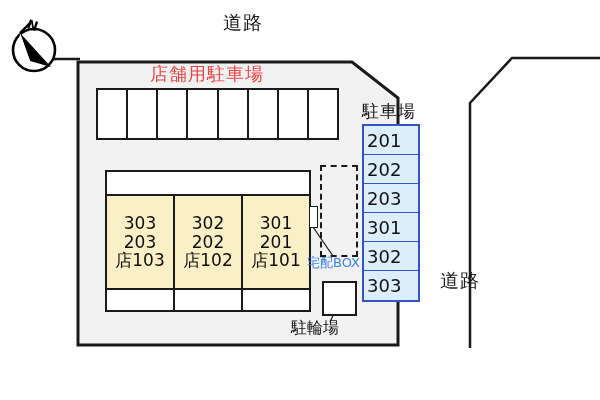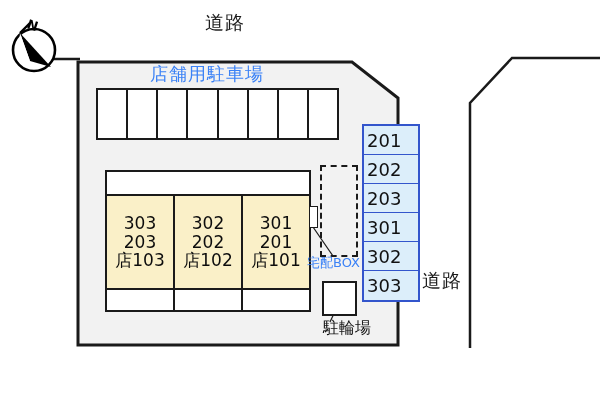--- a/index.html
+++ b/index.html
@@ -16,20 +16,21 @@
     overflow: hidden;
   }
   .abs { position: absolute; }
 
   
   .road-label {
     font-size: 19px;
     color: #1a1a1a;
     letter-spacing: 1px;
     white-space: nowrap;
+    margin-left: 18px;
   }
 
   
   #compass { left: 4px; top: 20px; width: 60px; height: 58px; }
   #compass .n-letter {
     position: absolute;
     left: 23px;
     top: -2px;
     font-size: 13px;
     font-weight: bold;
@@ -37,21 +38,21 @@
     transform: rotate(18deg);
   }
 
   
   #site-svg { left: 0; top: 0; }
 
   
   #store-parking-title {
     left: 150px; top: 62px;
     font-size: 18px;
-    color: #3b82f6;
+    color: #ef4444;
     letter-spacing: 1px;
     white-space: nowrap;
   }
   #store-stalls {
     left: 96px; top: 88px;
     width: 243px; height: 52px;
     display: flex;
     border: 2px solid #1a1a1a;
     background: #ffffff;
     box-sizing: border-box;
@@ -139,21 +140,20 @@
     width: 35px; height: 35px;
     border: 2px solid #1a1a1a;
     background: #ffffff;
     box-sizing: border-box;
   }
   #bicycle-label {
     left: 291px; top: 318px;
     font-size: 16px;
     color: #111;
     white-space: nowrap;
-    margin-left: 32px;
   }
 
   
   #parking-title {
     left: 362px; top: 100px;
     font-size: 17px;
     color: #111;
     letter-spacing: 1px;
     white-space: nowrap;
   }
@@ -253,20 +253,21 @@
     </div>
   </div>
 
   <div id="delivery-zone" class="abs"></div>
   <div id="delivery-box-unit" class="abs"></div>
   <div id="delivery-label" class="abs">宅配BOX</div>
 
   <div id="bicycle-box" class="abs"></div>
   <div id="bicycle-label" class="abs">駐輪場</div>
 
+  <div id="parking-title" class="abs">駐車場</div>
   <div id="parking-list" class="abs">
     <div class="pslot">201</div>
     <div class="pslot">202</div>
     <div class="pslot">203</div>
     <div class="pslot">301</div>
     <div class="pslot">302</div>
     <div class="pslot">303</div>
   </div>
 
   <div id="road-right" class="abs road-label">道路</div>

